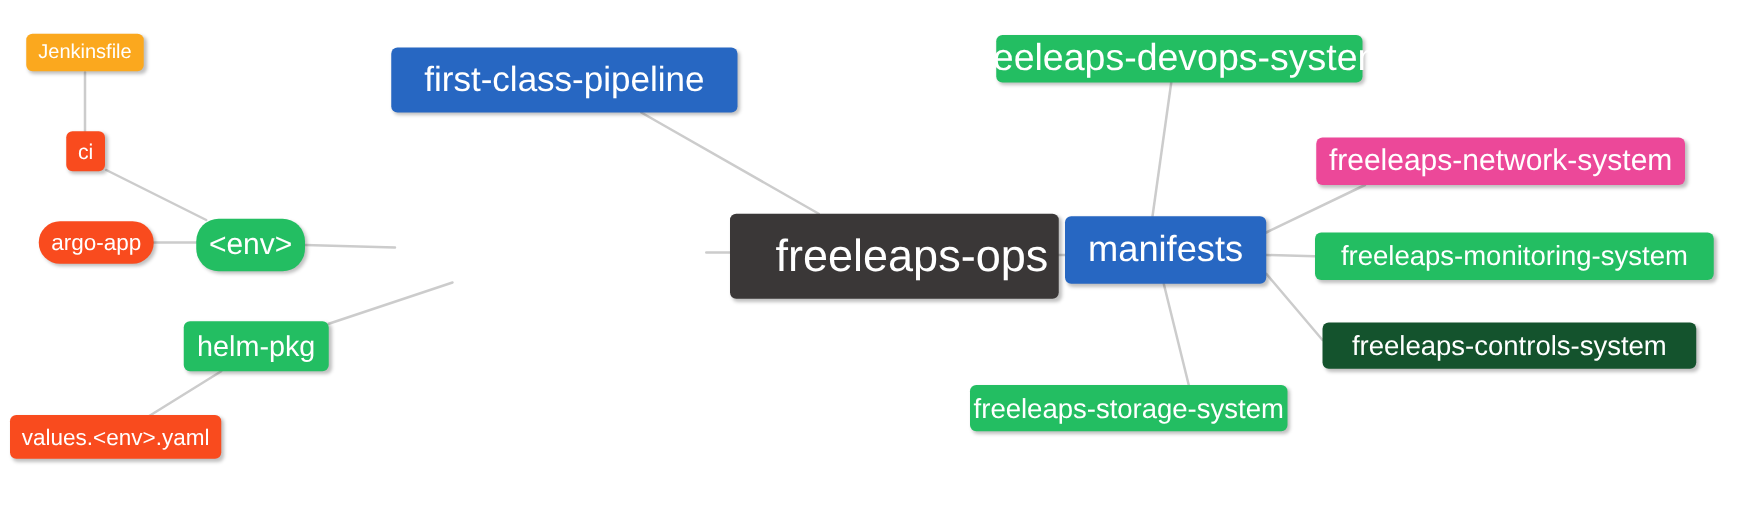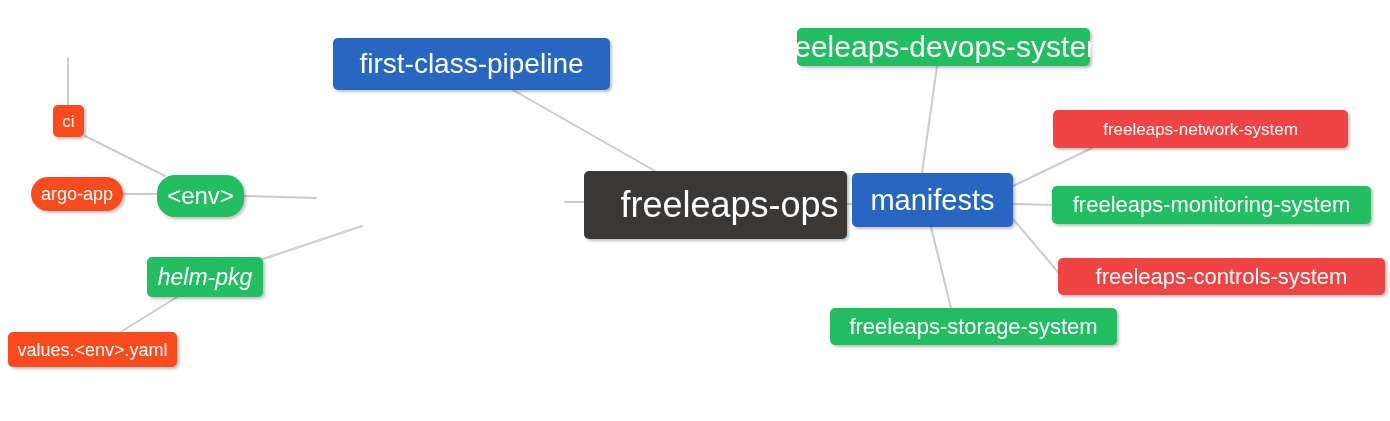--- a/index.html
+++ b/index.html
@@ -51,26 +51,27 @@
       <line x1="513" y1="90" x2="655" y2="171" stroke="#cccccc" stroke-width="2" stroke-linecap="round"></line>
       <line x1="565" y1="202" x2="584" y2="202" stroke="#cccccc" stroke-width="2" stroke-linecap="round"></line>
       <line x1="847" y1="204" x2="852" y2="204" stroke="#cccccc" stroke-width="2" stroke-linecap="round"></line>
       <line x1="922" y1="173" x2="937" y2="66" stroke="#cccccc" stroke-width="2" stroke-linecap="round"></line>
       <line x1="1013" y1="186" x2="1092" y2="148" stroke="#cccccc" stroke-width="2" stroke-linecap="round"></line>
       <line x1="1013" y1="204" x2="1052" y2="205" stroke="#cccccc" stroke-width="2" stroke-linecap="round"></line>
       <line x1="1013" y1="219" x2="1058" y2="272" stroke="#cccccc" stroke-width="2" stroke-linecap="round"></line>
       <line x1="931" y1="227" x2="951" y2="308" stroke="#cccccc" stroke-width="2" stroke-linecap="round"></line>
     </svg>
 
+<div class="node" style="left: 21px; top: 27px; width: 94px; height: 30px; background: rgb(251, 168, 30); font-size: 16px;">Jenkinsfile</div>
     <div class="node" style="left: 53px; top: 105px; width: 31px; height: 32px; background: rgb(249, 75, 30); font-size: 17px;">ci</div>
     <div class="node" style="left: 31px; top: 177px; width: 92px; height: 34px; background: rgb(249, 75, 30); font-size: 18px; border-radius: 17px;">argo-app</div>
     <div class="node" style="left: 157px; top: 175px; width: 87px; height: 42px; background: rgb(35, 190, 98); font-size: 24px; border-radius: 18px;">&lt;env&gt;</div>
-    <div class="node" style="left: 147px; top: 257px; width: 116px; height: 40px; background: rgb(35, 190, 98); font-size: 23px; font-style: italic;">helm-pkg</div>
+    <div class="node" style="left: 147px; top: 257px; width: 116px; height: 40px; background: rgb(35, 190, 98); font-size: 23px;">helm-pkg</div>
     <div class="node" style="left: 8px; top: 332px; width: 169px; height: 35px; background: rgb(249, 75, 30); font-size: 18px;">values.&lt;env&gt;.yaml</div>
-    <div class="node" style="left: 313px; top: 38px; width: 277px; height: 52px; background: rgb(39, 103, 194); font-size: 28px; margin-left: 20px;">first-class-pipeline</div>
+    <div class="node" style="left: 313px; top: 38px; width: 277px; height: 52px; background: rgb(39, 103, 194); font-size: 28px;">first-class-pipeline</div>
     <div class="node" style="left: 584px; top: 171px; width: 263px; height: 68px; background: rgb(58, 55, 55); font-size: 36px; padding-left: 28px;">freeleaps-ops</div>
     <div class="node" style="left: 852px; top: 173px; width: 161px; height: 54px; background: rgb(39, 103, 194); font-size: 29px;">manifests</div>
     <div class="node" style="left: 797px; top: 28px; width: 293px; height: 38px; background: rgb(35, 190, 98); font-size: 30px;">freeleaps-devops-system</div>
-    <div class="node" style="left: 1053px; top: 110px; width: 295px; height: 38px; background: #ef4444; font-size: 17px;">freeleaps-network-system</div>
+    <div class="node" style="left: 1053px; top: 110px; width: 295px; height: 38px; background: #ec4899; font-size: 24px;">freeleaps-network-system</div>
     <div class="node" style="left: 1052px; top: 186px; width: 319px; height: 38px; background: rgb(35, 190, 98); font-size: 22px;">freeleaps-monitoring-system</div>
-    <div class="node" style="left: 1058px; top: 258px; width: 327px; height: 37px; background: #ef4444; font-size: 22px;">freeleaps-controls-system</div>
-    <div class="node" style="left: 830px; top: 308px; width: 287px; height: 37px; background: rgb(35, 190, 98); font-size: 22px;">freeleaps-storage-system</div>
+    <div class="node" style="left: 1058px; top: 258px; width: 299px; height: 37px; background: #14532d; font-size: 22px;">freeleaps-controls-system</div>
+    <div class="node" style="left: 776px; top: 308px; width: 254px; height: 37px; background: rgb(35, 190, 98); font-size: 22px;">freeleaps-storage-system</div>
   </div>
 
 </body></html>

